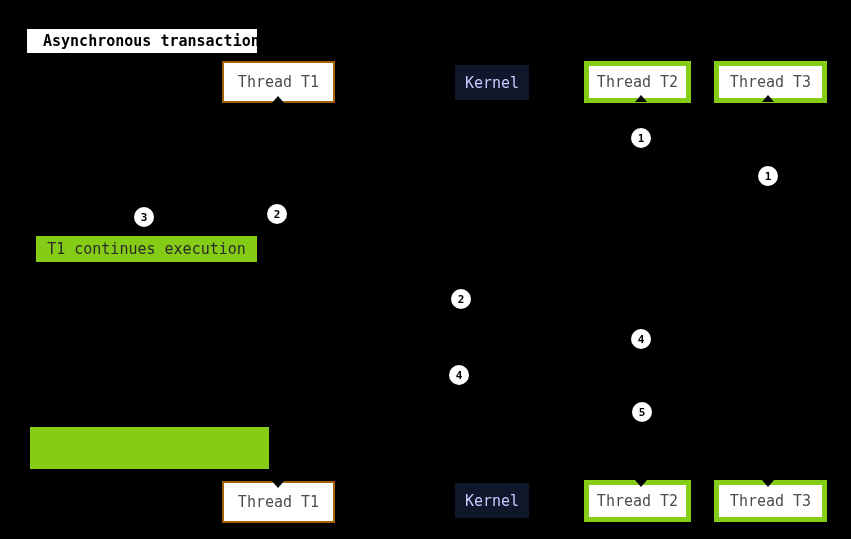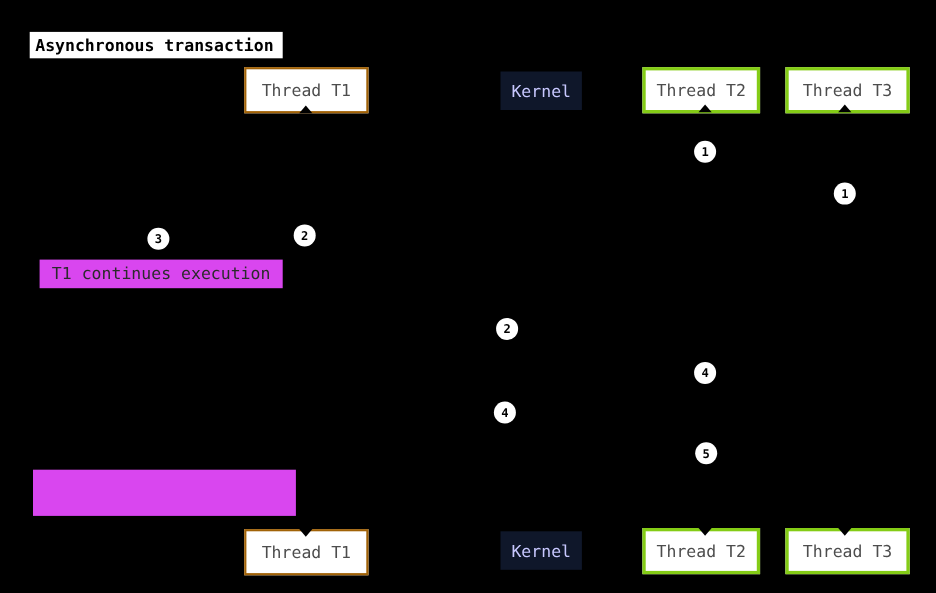--- a/index.html
+++ b/index.html
@@ -13,35 +13,35 @@
   }
   .title-box {
     position: absolute;
     left: 27px; top: 29px;
     width: 230px; height: 24px;
     background: #ffffff;
     color: #000000;
     font-size: 15px;
     font-weight: bold;
     display: flex; align-items: center;
-    padding-left: 5px;
+    padding-left: 16px;
     box-sizing: border-box;
     white-space: nowrap;
   }
   .actor {
     position: absolute;
     background: #ffffff;
     color: #4d4d4d;
     font-size: 15px;
     display: flex; align-items: center; justify-content: center;
     box-sizing: border-box;
     white-space: nowrap;
   }
   .actor.red  { border: 2px solid #a16207; width: 113px; height: 42px; }
-  .actor.blue { border: 3px solid #84cc16; width: 113px; height: 42px; }
+  .actor.blue { border: 5px solid #84cc16; width: 113px; height: 42px; }
   .actor.blue.t2 { width: 107px; }
   .kernel {
     position: absolute;
     background: #0f172a;
     color: #c8c8ff;
     font-size: 15px;
     width: 74px; height: 35px;
     display: flex; align-items: center; justify-content: center;
     box-sizing: border-box;
     white-space: nowrap;
@@ -53,21 +53,21 @@
     border-radius: 50%;
     background: #ffffff;
     color: #000000;
     font-size: 11px;
     font-weight: bold;
     display: flex; align-items: center; justify-content: center;
     z-index: 3;
   }
   .note-box {
     position: absolute;
-    background: #d946ef;
+    background: #84cc16;
     color: #2b2b2b;
     font-size: 15px;
     display: flex; align-items: center; justify-content: center;
     box-sizing: border-box;
     white-space: nowrap;
   }
   .notch { position: absolute; width: 0; height: 0; z-index: 2; }
   .notch.up {
     border-left: 6px solid transparent;
     border-right: 6px solid transparent;

